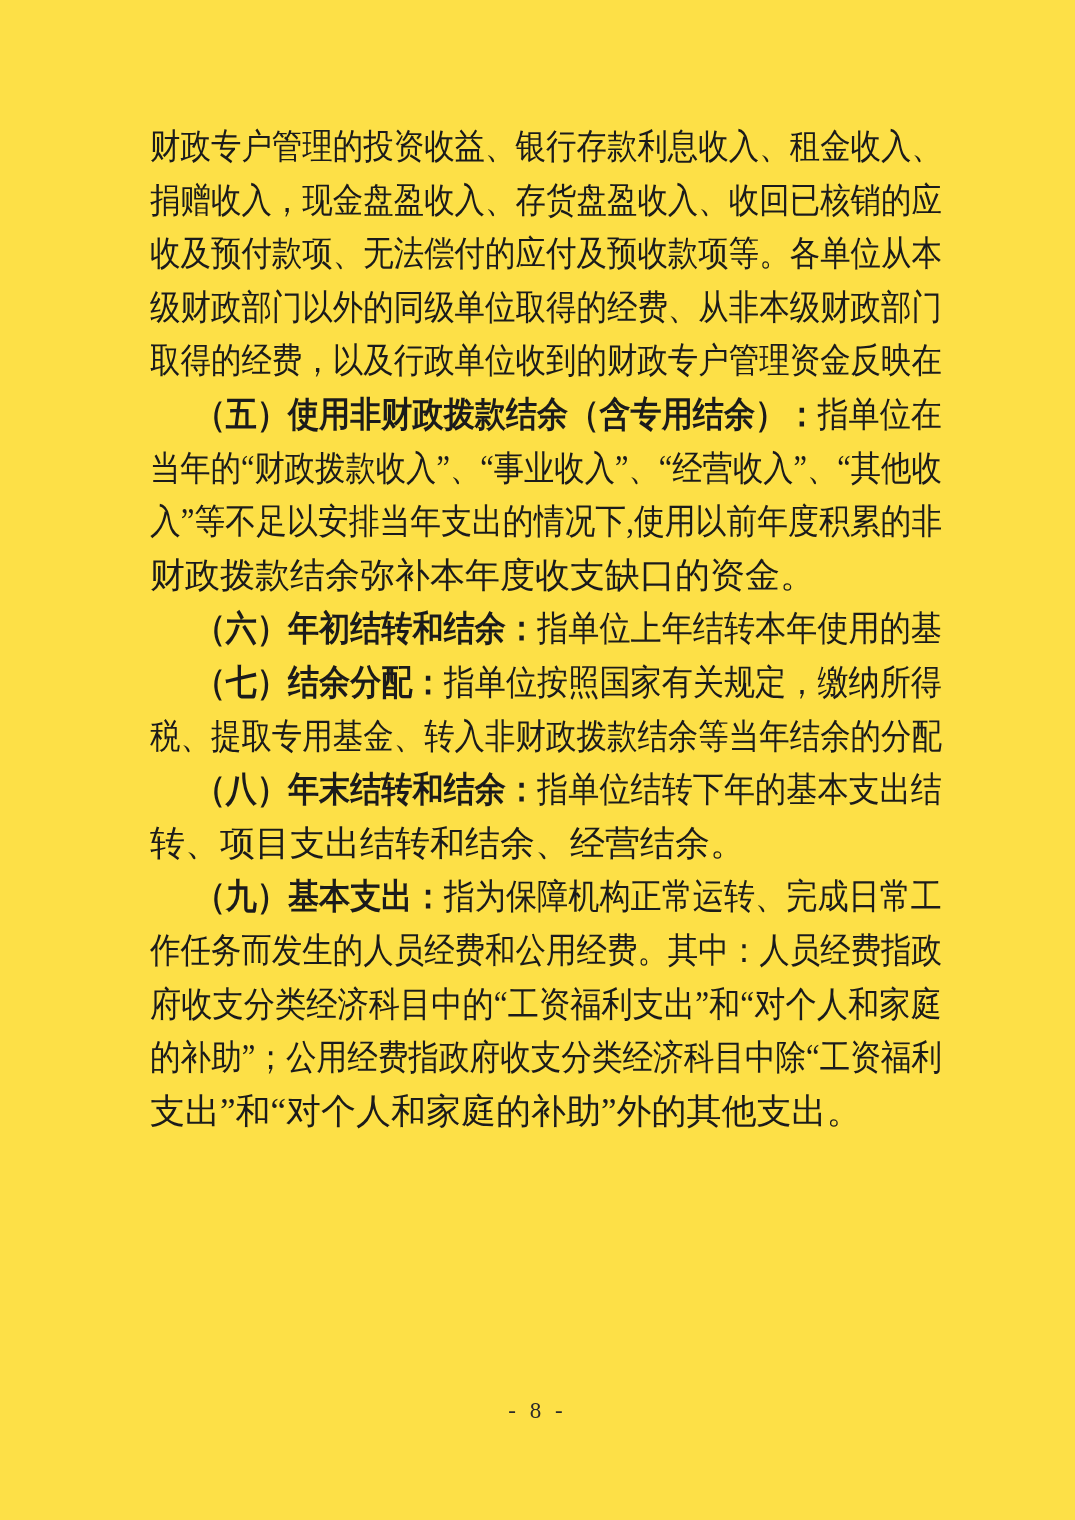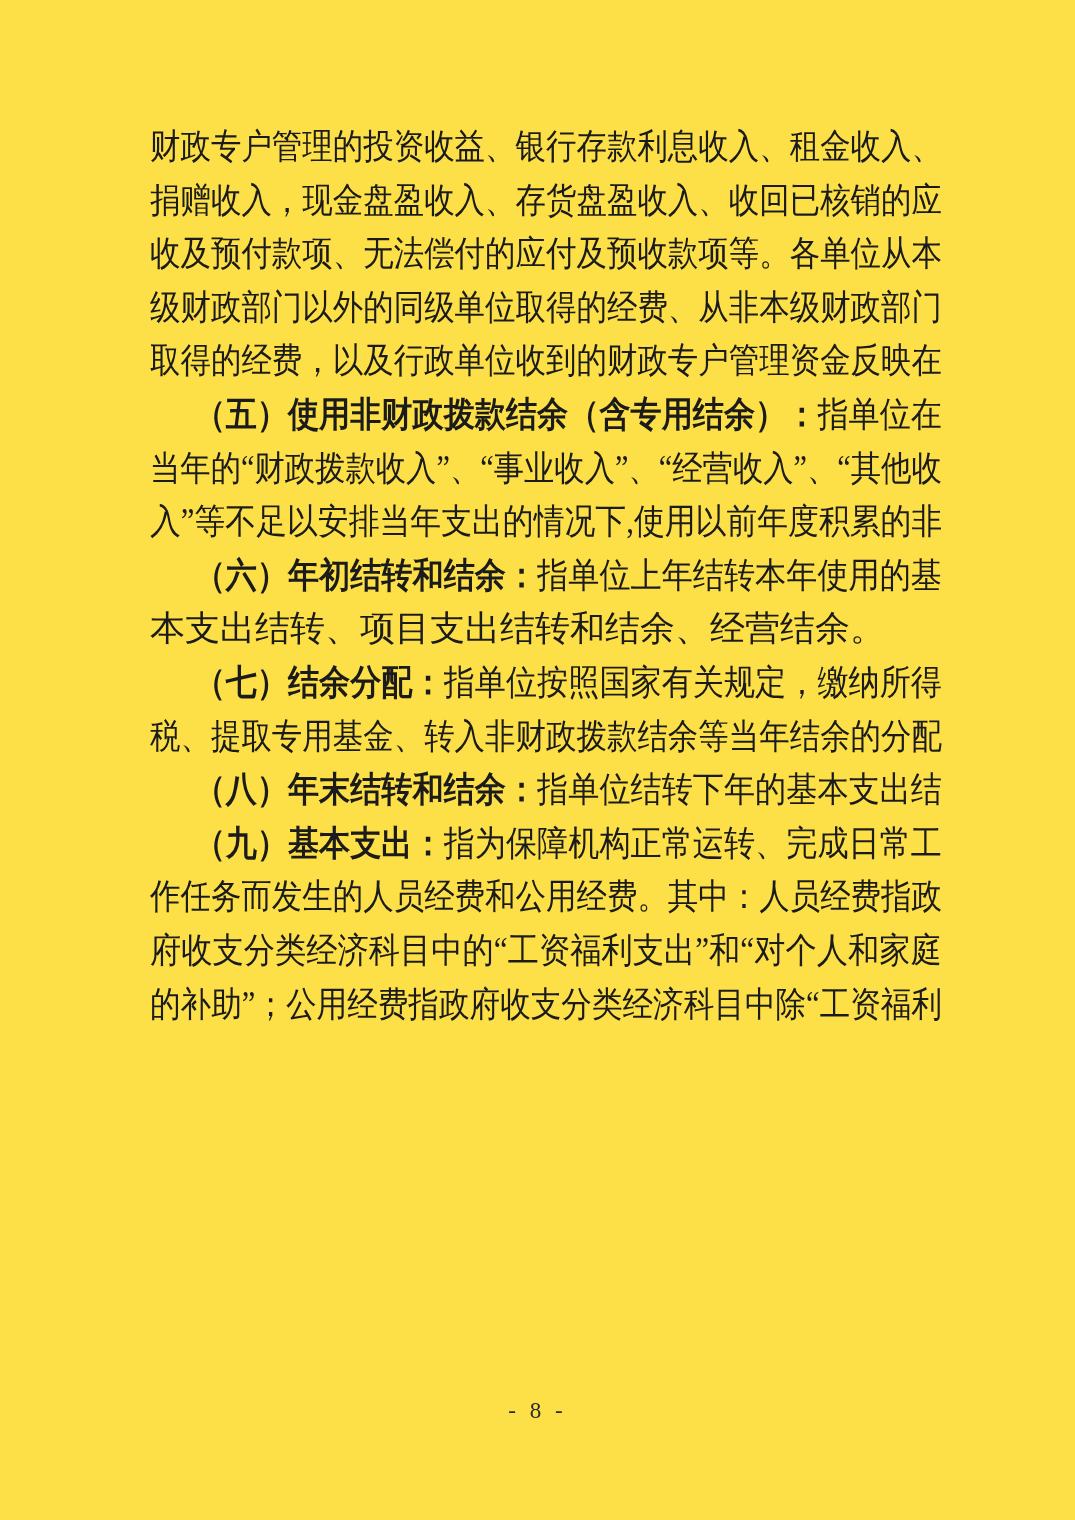--- a/index.html
+++ b/index.html
@@ -57,24 +57,26 @@
 <div class="page">
   <main class="text-block" id="text-block">
       <div class="line fill" style="transform-origin: left center; transform: scaleX(0.87033); text-align-last: left;"><span class="seg">财政专户管理的投资收益、银行存款利息收入、租金收入、</span></div>
       <div class="line fill" style="transform-origin: left center; transform: scaleX(0.87033); text-align-last: left;"><span class="seg">捐赠收入，现金盘盈收入、存货盘盈收入、收回已核销的应</span></div>
       <div class="line fill" style="transform-origin: left center; transform: scaleX(0.87033); text-align-last: left;"><span class="seg">收及预付款项、无法偿付的应付及预收款项等。各单位从本</span></div>
       <div class="line fill" style="transform-origin: left center; transform: scaleX(0.87033); text-align-last: left;"><span class="seg">级财政部门以外的同级单位取得的经费、从非本级财政部门</span></div>
       <div class="line fill" style="transform-origin: left center; transform: scaleX(0.87033); text-align-last: left;"><span class="seg">取得的经费，以及行政单位收到的财政专户管理资金反映在</span></div>
       <div class="line fill indent" style="transform-origin: left center; transform: scaleX(0.889888); text-align-last: left;"><span class="seg-b">（五）使用非财政拨款结余（含专用结余）：</span><span class="seg">指单位在</span></div>
       <div class="line fill" style="transform-origin: left center; transform: scaleX(0.866521); text-align-last: left;"><span class="seg">当年的“财政拨款收入”、“事业收入”、“经营收入”、“其他收</span></div>
       <div class="line fill" style="transform-origin: left center; transform: scaleX(0.880979); text-align-last: left;"><span class="seg">入”等不足以安排当年支出的情况下,使用以前年度积累的非</span></div>
+      <div class="line"><span class="seg">财政拨款结余弥补本年度收支缺口的资金。</span></div>
       <div class="line fill indent" style="transform-origin: left center; transform: scaleX(0.889888); text-align-last: left;"><span class="seg-b">（六）年初结转和结余：</span><span class="seg">指单位上年结转本年使用的基</span></div>
-      <div class="line"><span class="seg">本支出结转、项目支出结转和结余、经营结余。</span></div>
       <div class="line fill indent" style="transform-origin: left center; transform: scaleX(0.889888); text-align-last: left;"><span class="seg-b">（七）结余分配：</span><span class="seg">指单位按照国家有关规定，缴纳所得</span></div>
       <div class="line fill" style="transform-origin: left center; transform: scaleX(0.87033); text-align-last: left;"><span class="seg">税、提取专用基金、转入非财政拨款结余等当年结余的分配</span></div>
       <div class="line fill indent" style="transform-origin: left center; transform: scaleX(0.889888); text-align-last: left;"><span class="seg-b">（八）年末结转和结余：</span><span class="seg">指单位结转下年的基本支出结</span></div>
+      <div class="line"><span class="seg">转、项目支出结转和结余、经营结余。</span></div>
       <div class="line fill indent" style="transform-origin: left center; transform: scaleX(0.889888); text-align-last: left;"><span class="seg-b">（九）基本支出：</span><span class="seg">指为保障机构正常运转、完成日常工</span></div>
       <div class="line fill" style="transform-origin: left center; transform: scaleX(0.87033); text-align-last: left;"><span class="seg">作任务而发生的人员经费和公用经费。其中：人员经费指政</span></div>
       <div class="line fill" style="transform-origin: left center; transform: scaleX(0.892897); text-align-last: left;"><span class="seg">府收支分类经济科目中的“工资福利支出”和“对个人和家庭</span></div>
       <div class="line fill" style="transform-origin: left center; transform: scaleX(0.874172); text-align-last: left;"><span class="seg">的补助”；公用经费指政府收支分类经济科目中除“工资福利</span></div>
+      <div class="line"><span class="seg">支出”和“对个人和家庭的补助”外的其他支出。</span></div>
     </main>
   <div class="page-num">- 8 -</div>
 </div>
 
 </body></html>

